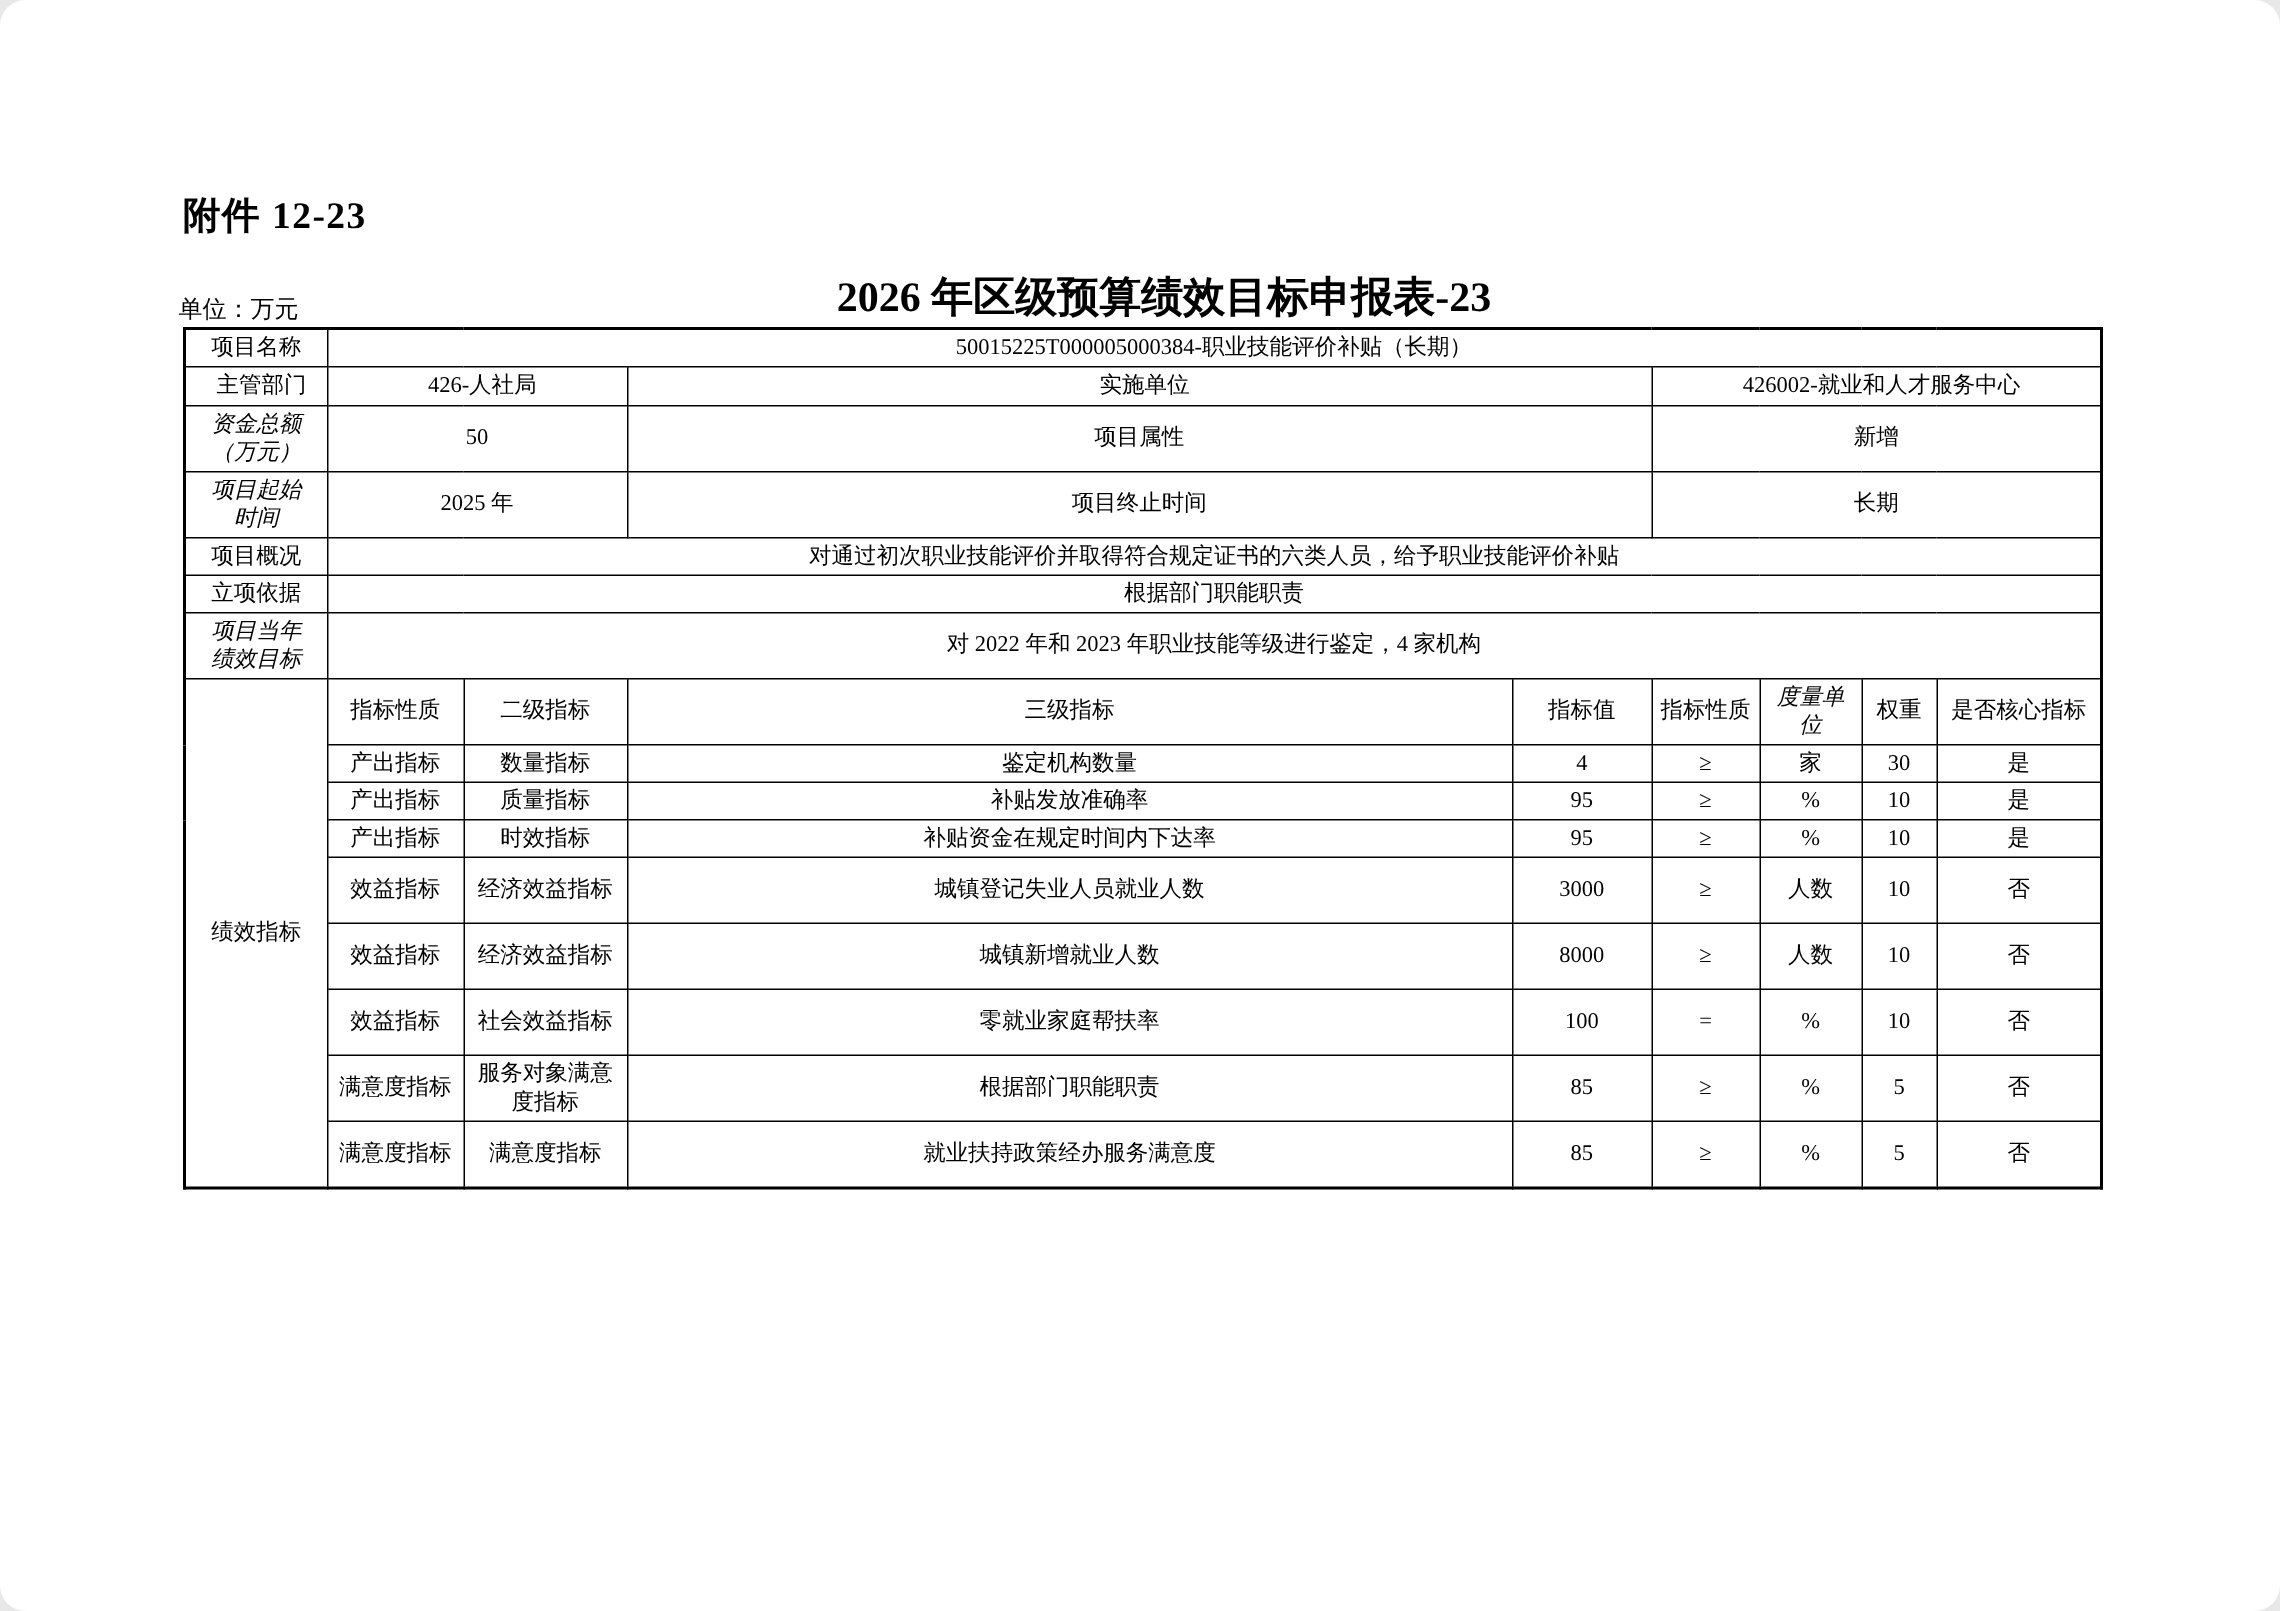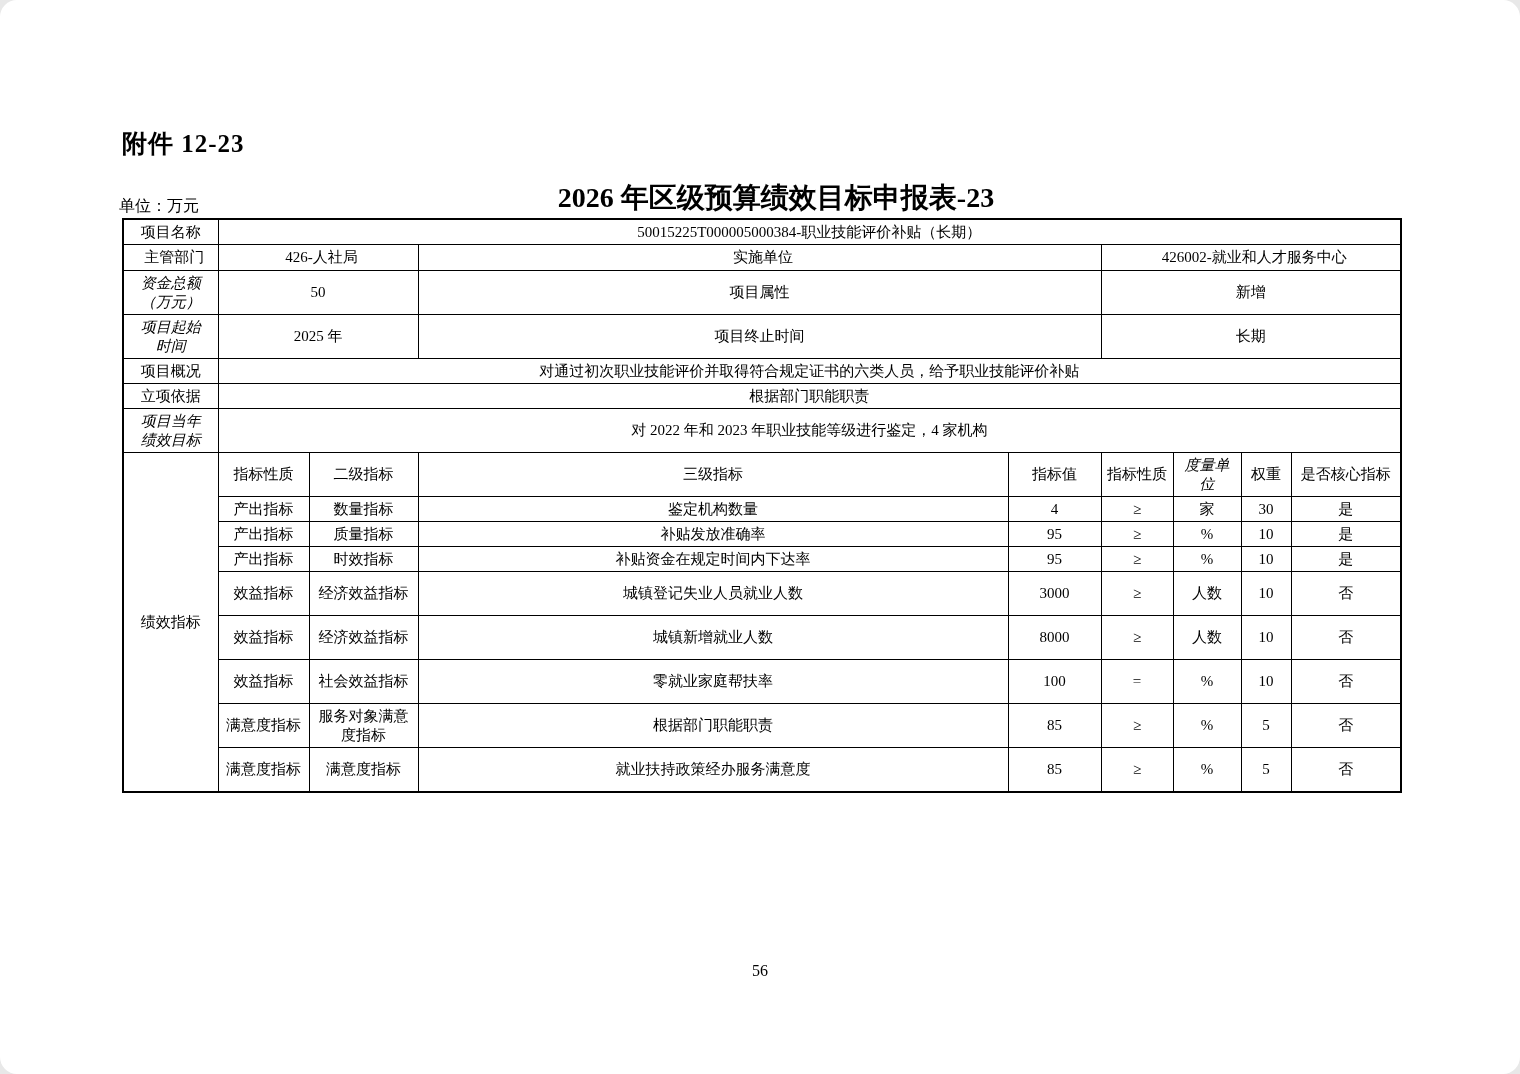--- a/index.html
+++ b/index.html
@@ -216,15 +216,14 @@
       <td class="left">就业扶持政策经办服务满意度</td>
       <td>85</td>
       <td>≥</td>
       <td>%</td>
       <td>5</td>
       <td>否</td>
     </tr>
   </tbody>
     </table>
 
-  <div class="page-num">56</div>
 
 </div>
 
 </body></html>

